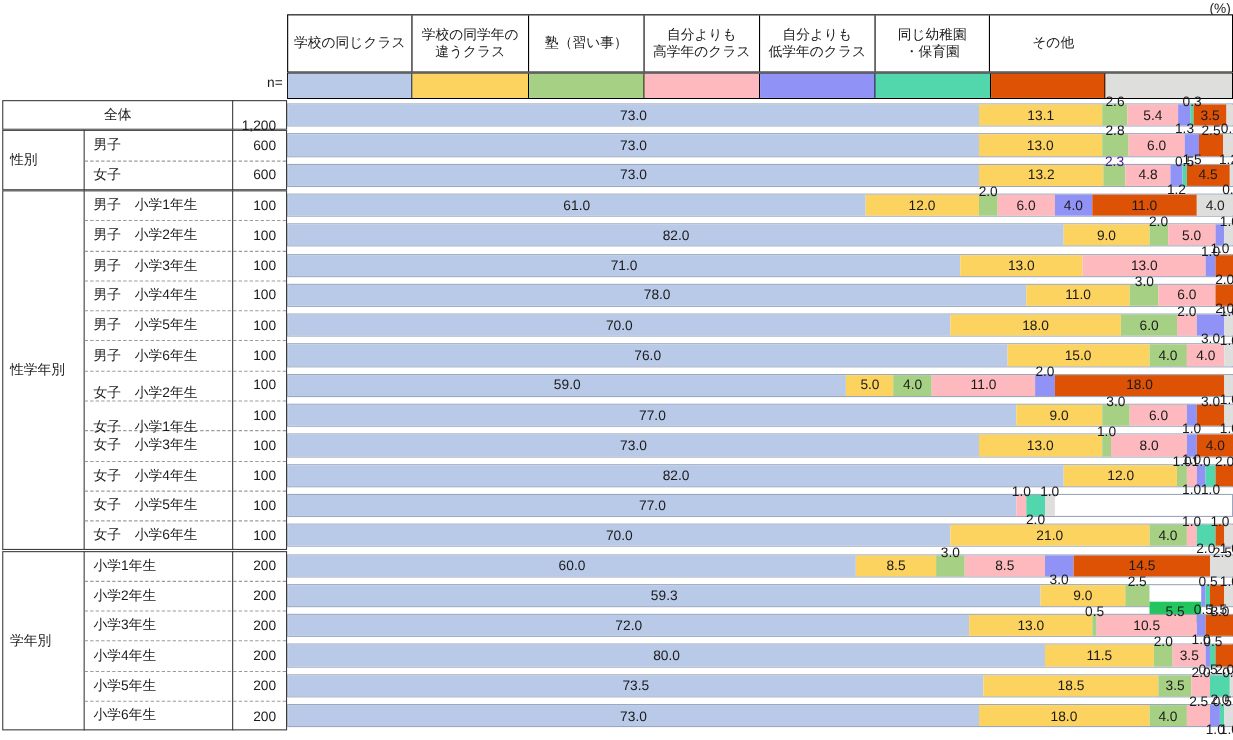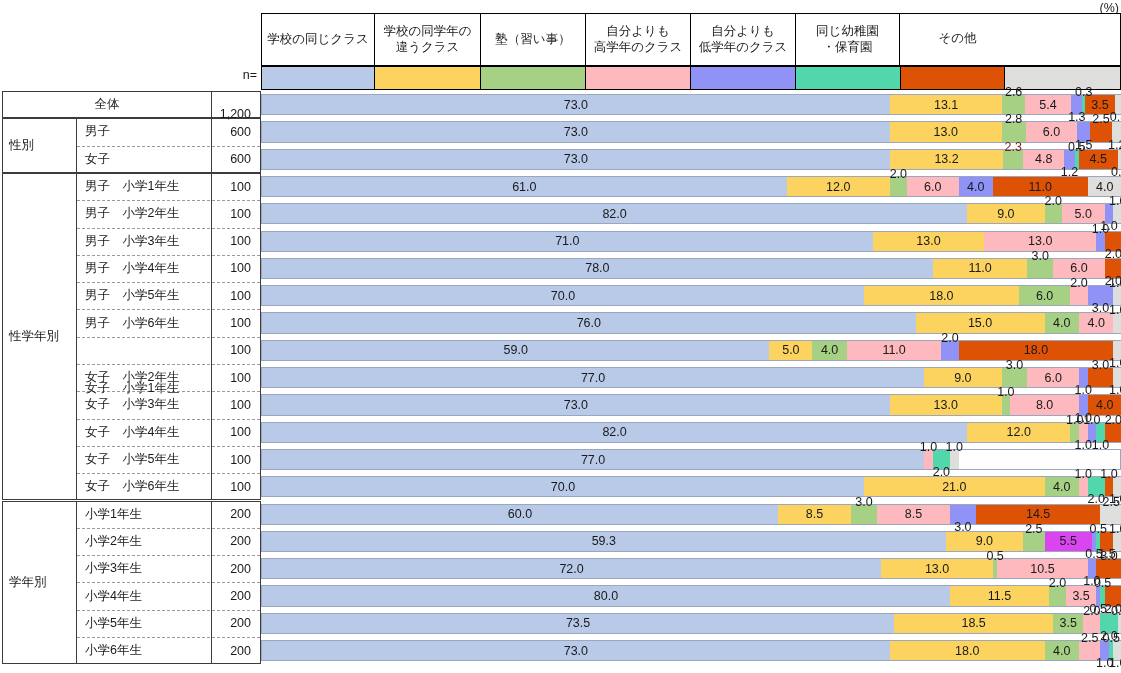--- a/index.html
+++ b/index.html
@@ -100,21 +100,21 @@
 
   <div class="abs" id="neq">n=</div>
 
   <div class="abs" id="headrow">
       <div class="hc" style="width: 113px;">学校の同じクラス</div>
       <div class="hc" style="width: 106px;">学校の同学年の<br>違うクラス</div>
       <div class="hc" style="width: 105px;">塾（習い事）</div>
       <div class="hc" style="width: 105px;">自分よりも<br>高学年のクラス</div>
       <div class="hc" style="width: 105px;">自分よりも<br>低学年のクラス</div>
       <div class="hc" style="width: 104px;">同じ幼稚園<br>・保育園</div>
-      <div class="hc" style="width: 115px; font-family: Liberation Mono, monospace;">その他</div>
+      <div class="hc" style="width: 115px;">その他</div>
     </div>
   <div class="abs" id="swrow">
       <div class="sw" style="width: 113px; background: rgb(185, 201, 232);"></div>
       <div class="sw" style="width: 106px; background: rgb(253, 211, 95);"></div>
       <div class="sw" style="width: 105px; background: rgb(166, 209, 133);"></div>
       <div class="sw" style="width: 105px; background: rgb(253, 185, 189);"></div>
       <div class="sw" style="width: 105px; background: rgb(144, 146, 245);"></div>
       <div class="sw" style="width: 105px; background: rgb(82, 214, 172);"></div>
       <div class="sw" style="width: 104px; background: rgb(222, 82, 5);"></div>
       <div class="sw" style="width: 115px; background: rgb(222, 222, 220);"></div>
@@ -165,21 +165,21 @@
       <div class="abs rowlabel left" style="top: 227.5px; left: 77px; width: 134px; height: 27.3px;">男子　小学3年生</div>
       <div class="abs nlabel" style="top: 227.5px; left: 212px; width: 48px; height: 27.3px;">100</div>
       <div class="abs rowlabel left" style="top: 254.8px; left: 77px; width: 134px; height: 27.3px;">男子　小学4年生</div>
       <div class="abs nlabel" style="top: 254.8px; left: 212px; width: 48px; height: 27.3px;">100</div>
       <div class="abs rowlabel left" style="top: 282.1px; left: 77px; width: 134px; height: 27.3px;">男子　小学5年生</div>
       <div class="abs nlabel" style="top: 282.1px; left: 212px; width: 48px; height: 27.3px;">100</div>
       <div class="abs rowlabel left" style="top: 309.4px; left: 77px; width: 134px; height: 27.3px;">男子　小学6年生</div>
       <div class="abs nlabel" style="top: 309.4px; left: 212px; width: 48px; height: 27.3px;">100</div>
       <div class="abs rowlabel left" style="top: 336.7px; left: 77px; width: 134px; height: 27.3px; margin-top: 38px;">女子　小学1年生</div>
       <div class="abs nlabel" style="top: 336.7px; left: 212px; width: 48px; height: 27.3px;">100</div>
-      <div class="abs rowlabel left" style="top: 364px; left: 77px; width: 134px; height: 27.3px;">女子　小学2年生</div>
+      <div class="abs rowlabel left" style="top: 344px; left: 77px; width: 134px; height: 27.3px;">女子　小学2年生</div>
       <div class="abs nlabel" style="top: 364px; left: 212px; width: 48px; height: 27.3px;">100</div>
       <div class="abs rowlabel left" style="top: 391.3px; left: 77px; width: 134px; height: 27.3px;">女子　小学3年生</div>
       <div class="abs nlabel" style="top: 391.3px; left: 212px; width: 48px; height: 27.3px;">100</div>
       <div class="abs rowlabel left" style="top: 418.6px; left: 77px; width: 134px; height: 27.3px;">女子　小学4年生</div>
       <div class="abs nlabel" style="top: 418.6px; left: 212px; width: 48px; height: 27.3px;">100</div>
       <div class="abs rowlabel left" style="top: 445.9px; left: 77px; width: 134px; height: 27.3px;">女子　小学5年生</div>
       <div class="abs nlabel" style="top: 445.9px; left: 212px; width: 48px; height: 27.3px;">100</div>
       <div class="abs rowlabel left" style="top: 473.2px; left: 77px; width: 134px; height: 27.3px;">女子　小学6年生</div>
       <div class="abs nlabel" style="top: 473.2px; left: 212px; width: 48px; height: 27.3px;">100</div>
       <div class="abs rowlabel left" style="top: 500.5px; left: 77px; width: 134px; height: 27.3px;">小学1年生</div>
@@ -247,21 +247,21 @@
         </div>
       </div>
       <div class="barrow" style="top: 148.6px; height: 21.3px;">
         <div class="seg" style="flex: 0 0 627.8px; background: rgb(185, 201, 232);">
           <span class="lbl">73.0</span>
         </div>
         <div class="seg" style="flex: 0 0 113.52px; background: rgb(253, 211, 95);">
           <span class="lbl">13.2</span>
         </div>
         <div class="seg tiny" style="flex: 0 0 19.78px; background: rgb(166, 209, 133);">
-          <span class="lbl" style="left: 50%; transform: translateX(-50%); color: #7f1d1d; top: -10px;">2.3</span>
+          <span class="lbl" style="left: 50%; transform: translateX(-50%); color: #4c1d95; top: -10px;">2.3</span>
         </div>
         <div class="seg" style="flex: 0 0 41.28px; background: rgb(253, 185, 189);">
           <span class="lbl">4.8</span>
         </div>
         <div class="seg tiny" style="flex: 0 0 10.32px; background: rgb(144, 146, 245);">
           <span class="lbl" style="left: 50%; transform: translateX(-50%); color: rgb(26, 26, 26); bottom: -10px;">1.2</span>
         </div>
         <div class="seg tiny" style="flex: 0 0 4.3px; background: rgb(82, 214, 172);">
           <span class="lbl" style="left: 50%; transform: translateX(-50%); color: rgb(26, 26, 26); top: -10px;">0.5</span>
         </div>
@@ -562,21 +562,21 @@
       <div class="barrow" style="top: 530.8px; height: 21.3px;">
         <div class="seg" style="flex: 0 0 683.7px; background: rgb(185, 201, 232);">
           <span class="lbl">59.3</span>
         </div>
         <div class="seg" style="flex: 0 0 77.4px; background: rgb(253, 211, 95);">
           <span class="lbl">9.0</span>
         </div>
         <div class="seg tiny" style="flex: 0 0 21.5px; background: rgb(166, 209, 133);">
           <span class="lbl" style="left: 50%; transform: translateX(-50%); color: rgb(26, 26, 26); top: -10px;">2.5</span>
         </div>
-        <div class="seg" style="flex: 0 0 47.3px; background: #d946ef;">
+        <div class="seg" style="flex: 0 0 47.3px; background: #22c55e; margin-top: 15px;">
           <span class="lbl">5.5</span>
         </div>
         <div class="seg tiny" style="flex: 0 0 4.3px; background: rgb(144, 146, 245);">
           <span class="lbl" style="left: 50%; transform: translateX(-50%); color: rgb(26, 26, 26); bottom: -10px;">0.5</span>
         </div>
         <div class="seg tiny" style="flex: 0 0 4.3px; background: rgb(82, 214, 172);">
           <span class="lbl" style="left: 50%; transform: translateX(-50%); color: rgb(26, 26, 26); top: -10px;">0.5</span>
         </div>
         <div class="seg tiny" style="flex: 0 0 12.9px; background: rgb(222, 82, 5);">
           <span class="lbl" style="left: 50%; transform: translateX(-50%); color: rgb(26, 26, 26); bottom: -10px;">1.5</span>

